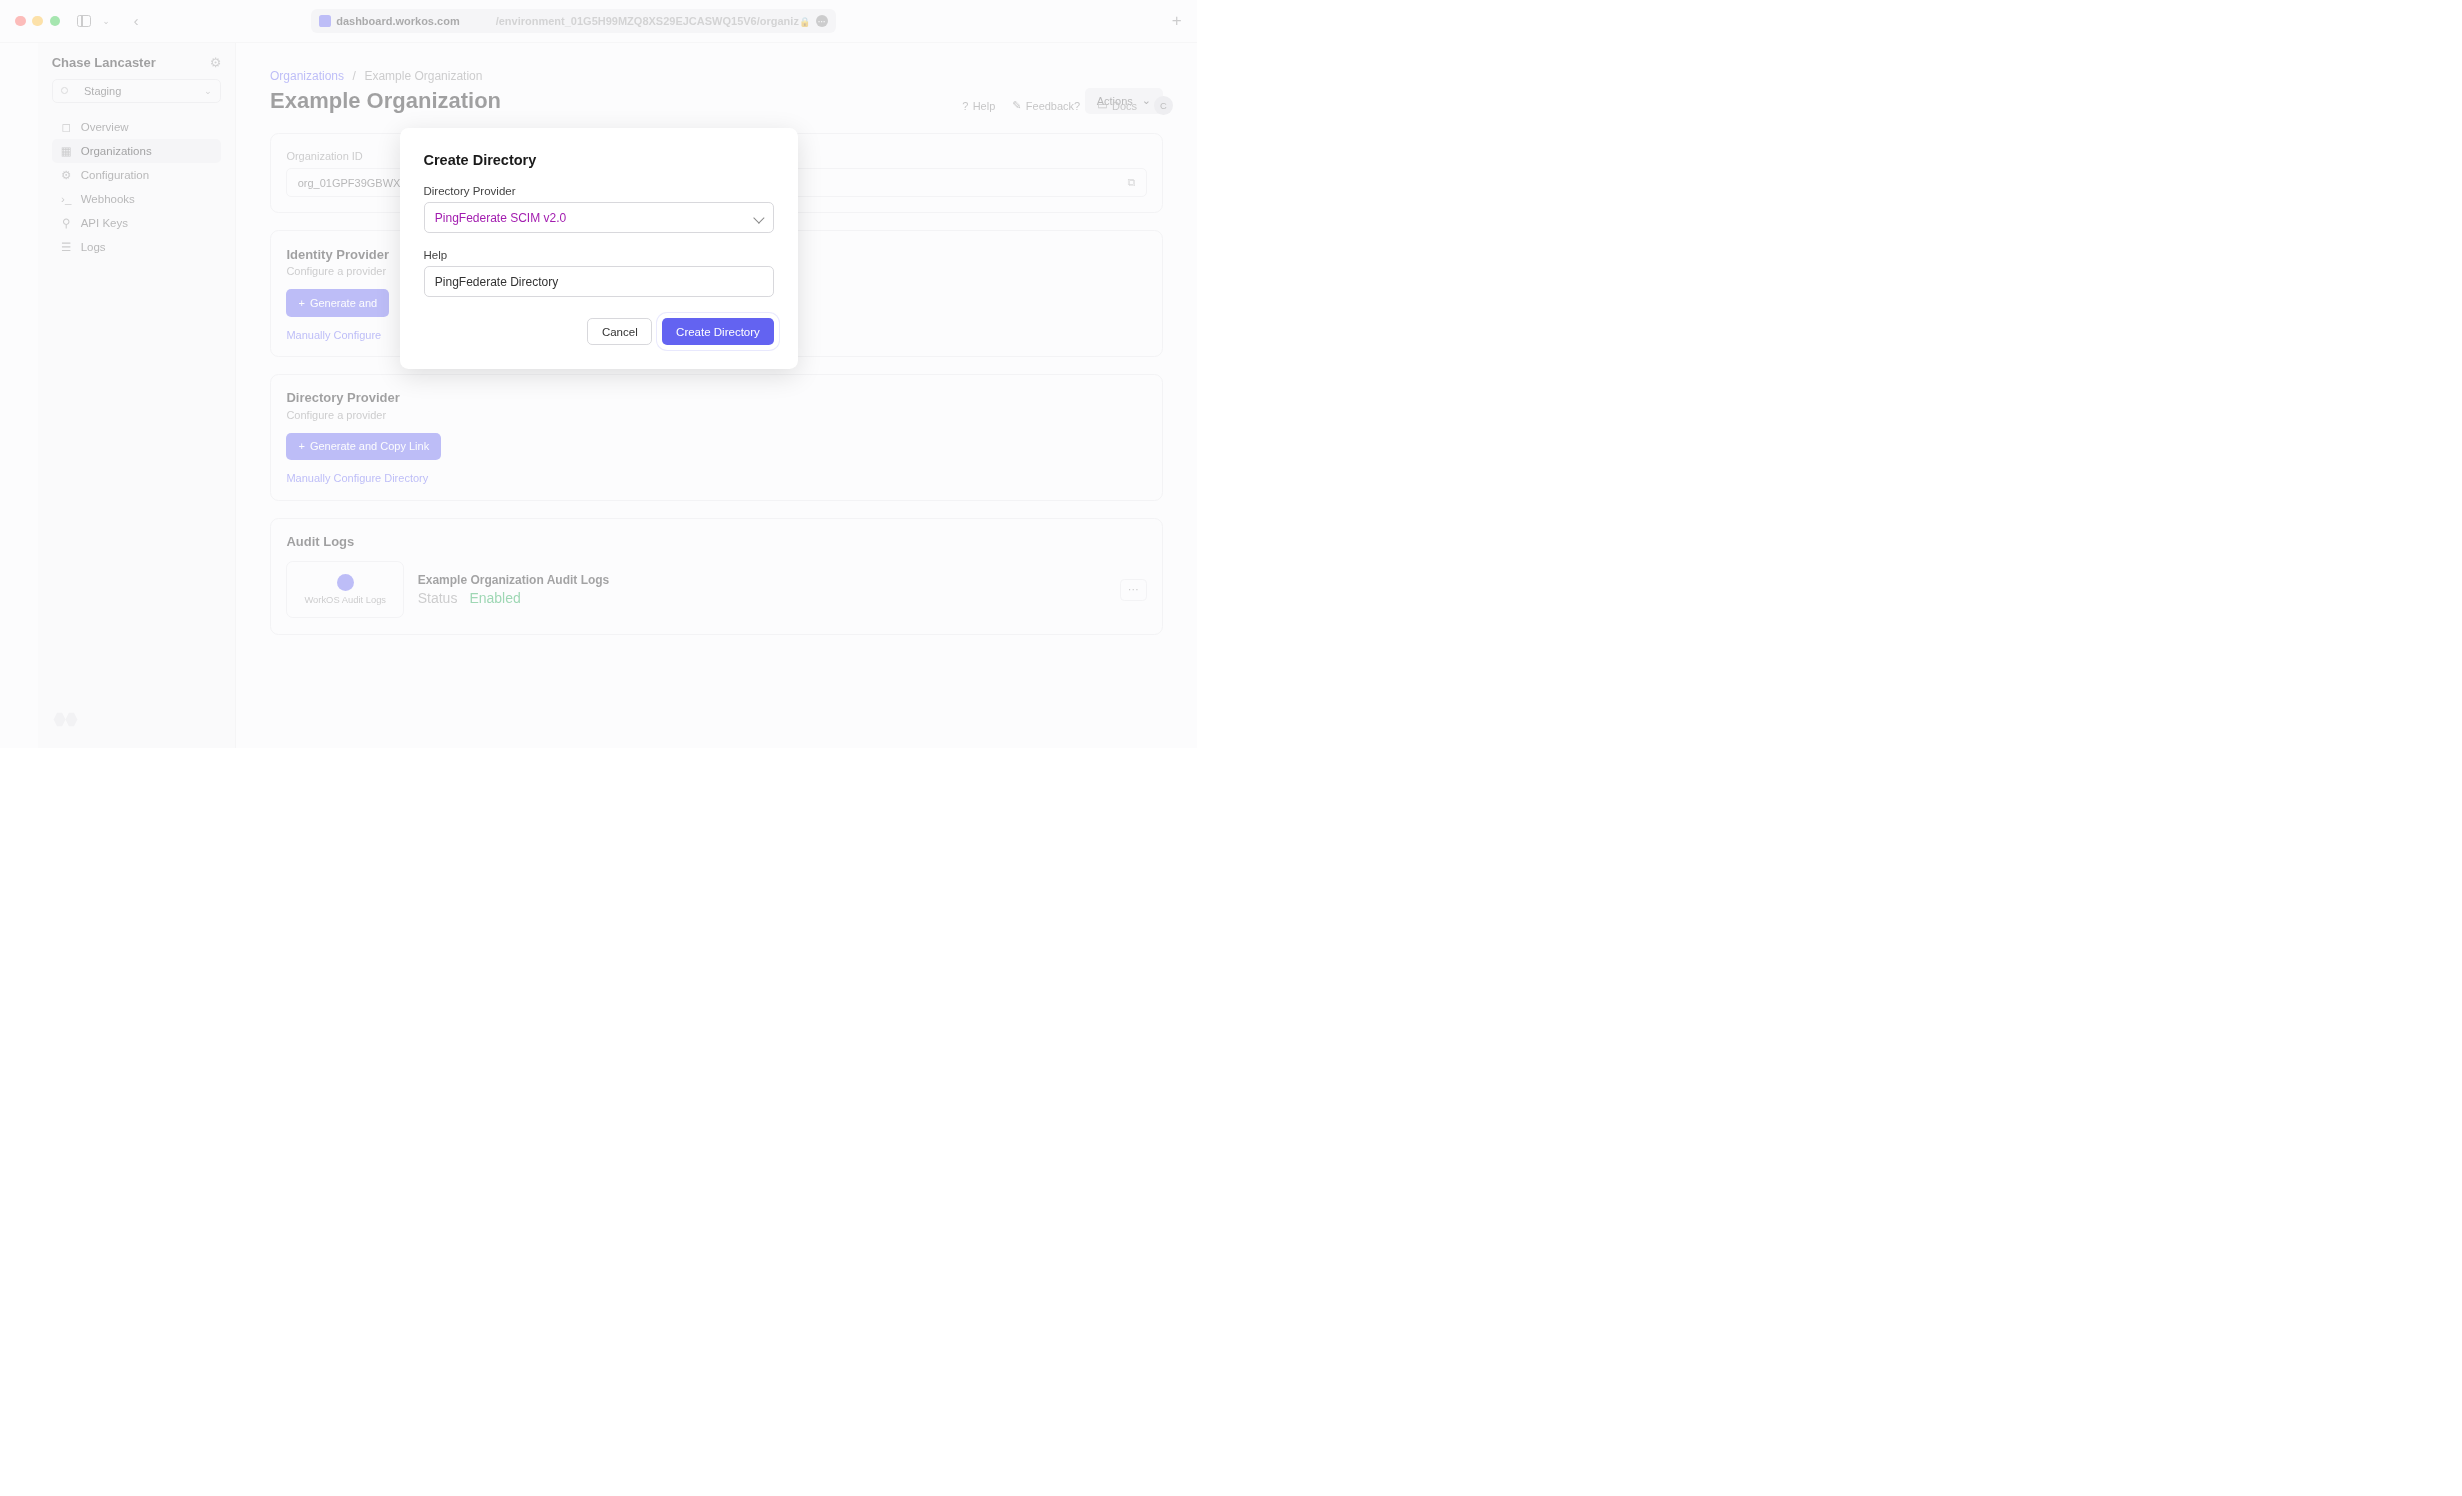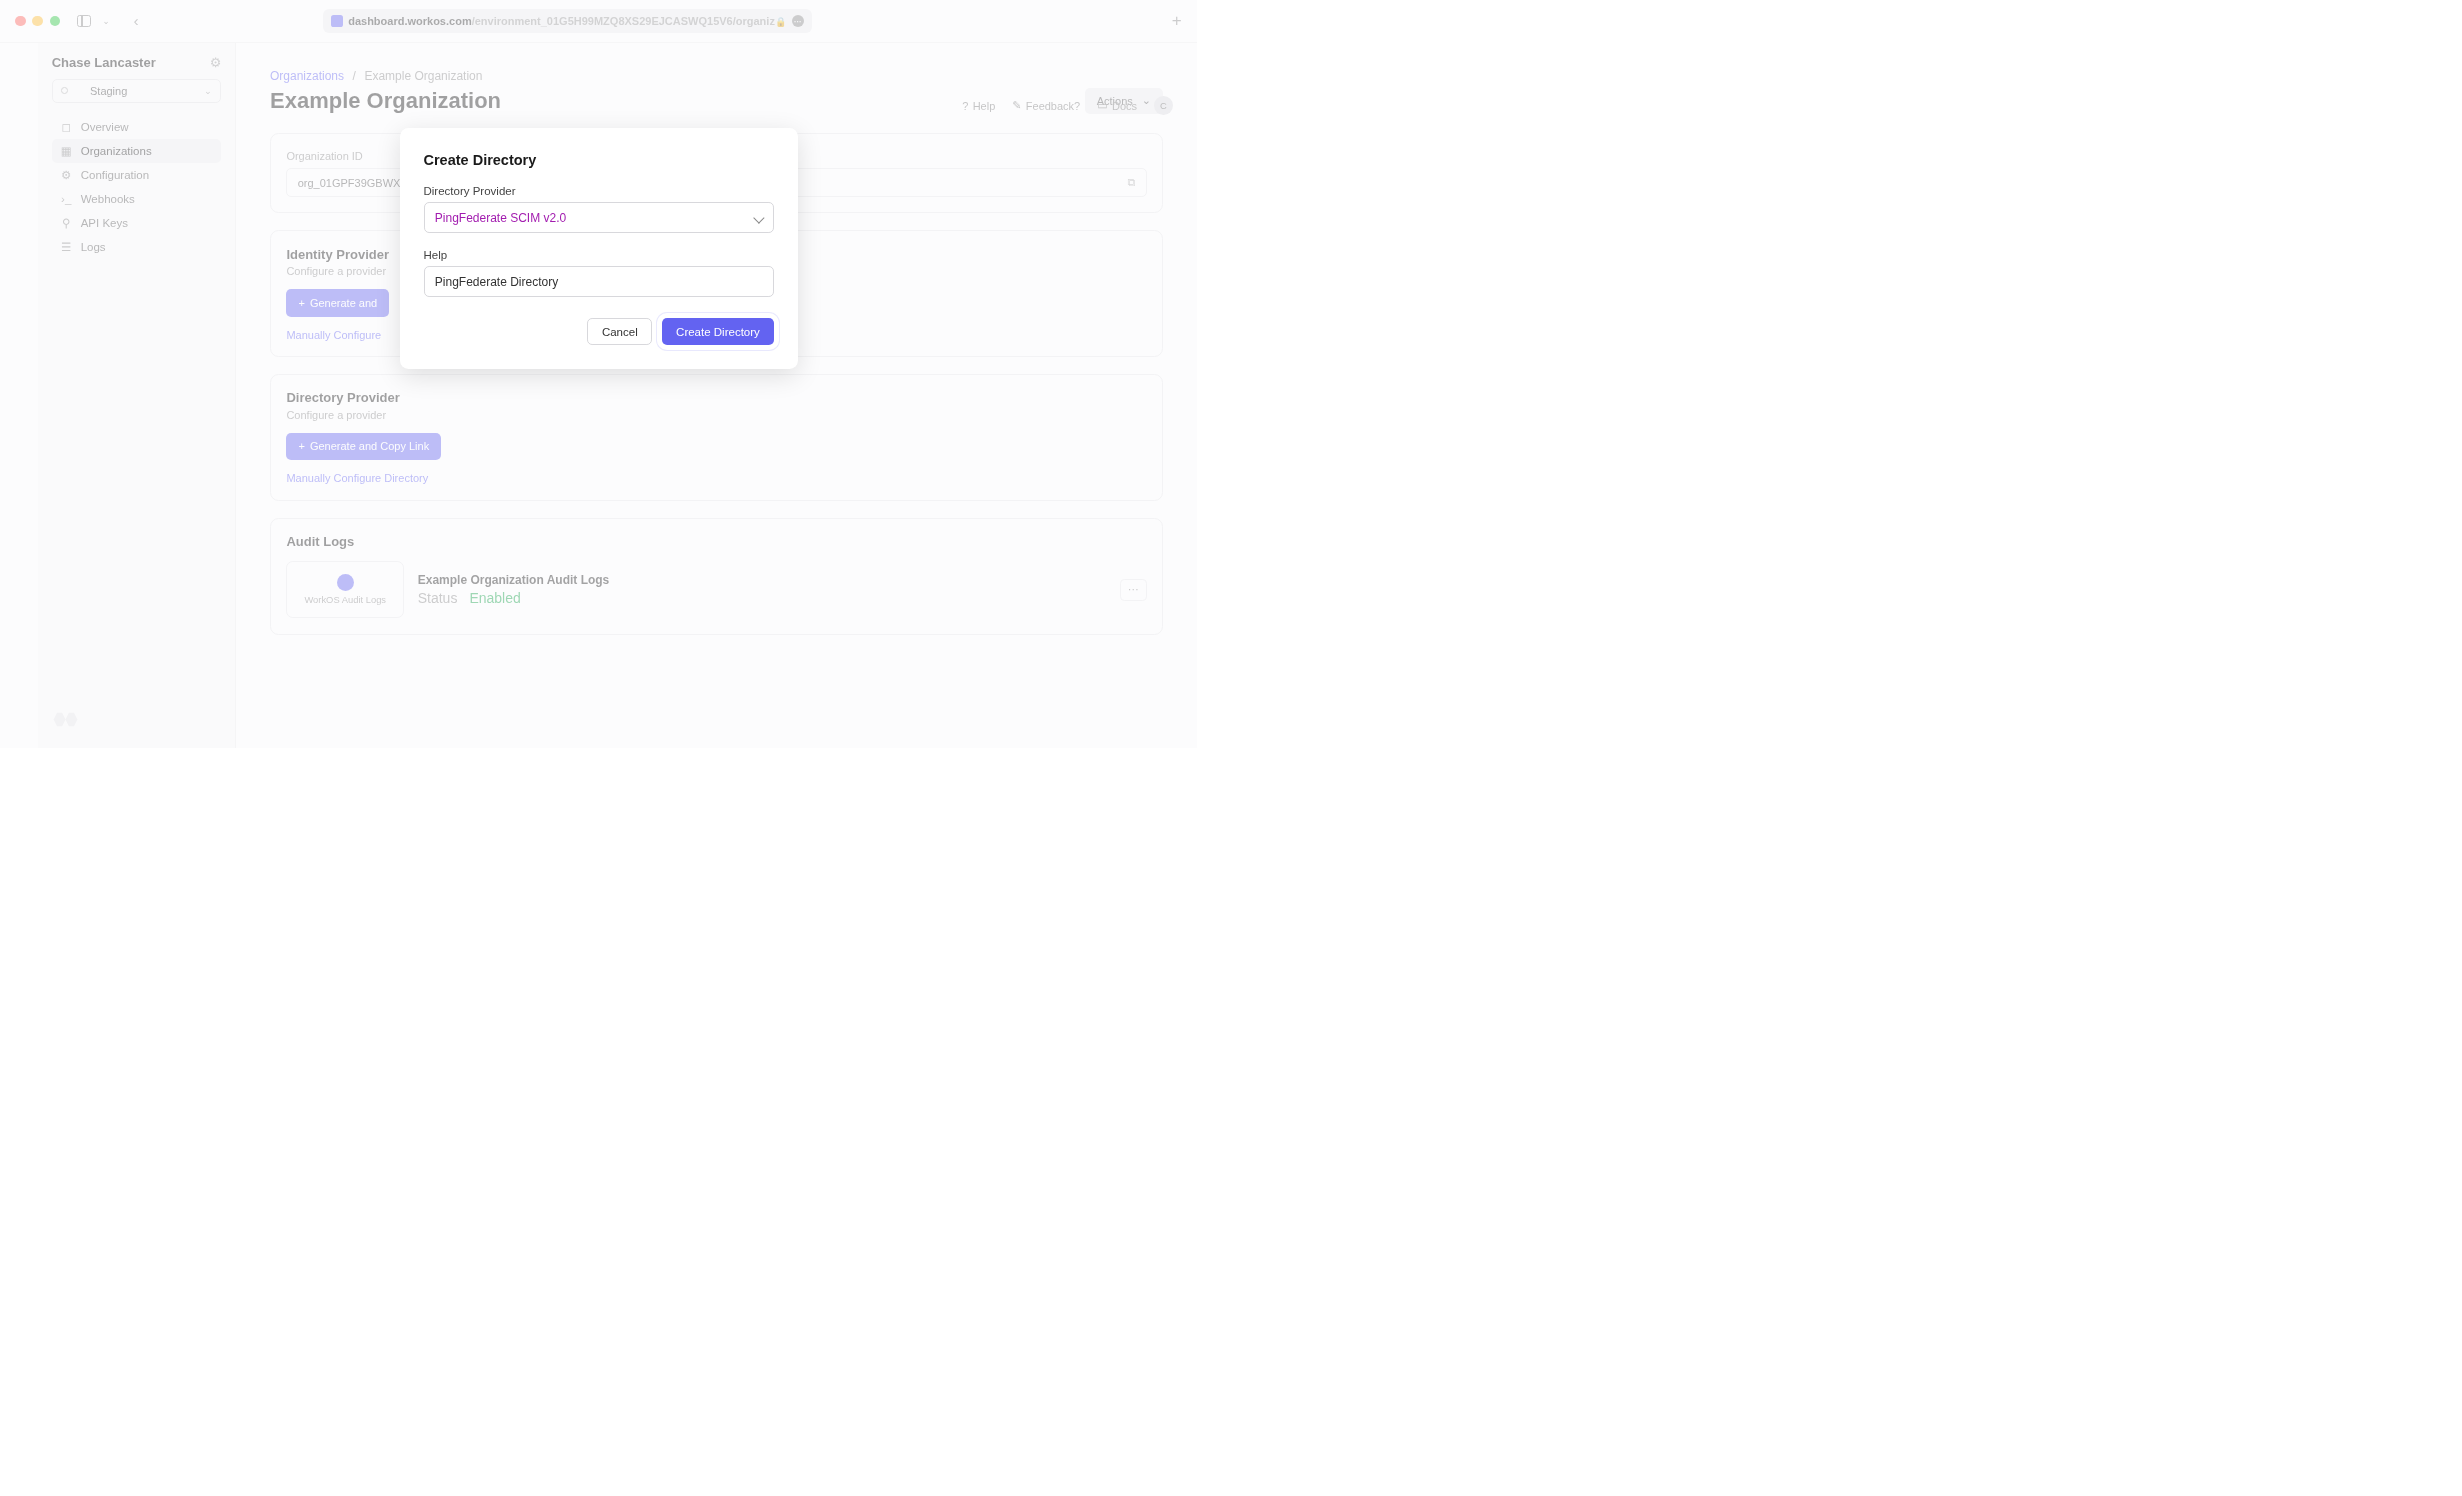--- a/index.html
+++ b/index.html
@@ -11,32 +11,32 @@
 .tl.r { background: #ff5f57; }
 .tl.y { background: #febc2e; }
 .tl.g { background: #28c840; }
 .panel-btn { margin-left: 8.5px; width: 13.7px; height: 12px; border: 1.3px solid #888; border-radius: 2.6px; position: relative; }
 .panel-btn::after { content:''; position:absolute; left:3.4px; top:0; bottom:0; width:1.3px; background:#888; }
 .chev { margin-left: 3.4px; color: #888; font-size: 8.5px; }
 .back-btn { margin-left: 15.4px; color: #888; font-size: 15.4px; }
 .url-bar { flex: 0 0 479px; margin: 0 auto; height: 24px; background: #eeeef0; border-radius: 6px; display: flex; align-items: center; padding: 0 8.5px; font-size: 11px; color: #777; position: relative; font-weight: bold; }
 .url-favicon { width: 12px; height: 12px; background: #6363f1; border-radius: 2.6px; margin-right: 5.1px; }
 .url-host { color: #333; }
-.url-path { color: #999; }
+.url-path { color: #999; padding-left: 36px; }
 .url-lock { margin-left: auto; font-size: 9.4px; color: #999; }
 .url-more { width: 12px; height: 12px; background: #888; border-radius: 50%; margin-left: 5.1px; color:#eee; font-size:7.7px; display:flex; align-items:center; justify-content:center; }
 .plus-btn { margin-left: auto; color: #888; font-size: 17px; font-weight: 300; }
 
 .app { display: flex; height: calc(100% - 43px); position: relative; margin-left: 38px; }
 
 .sidebar { width: 198px; background: #fafafa; border-right: 0.9px solid #eee; padding: 12px 13.7px; display: flex; flex-direction: column; }
 .ws-header { display: flex; align-items: center; justify-content: space-between; margin-bottom: 8.5px; }
 .ws-name { font-size: 13px; font-weight: 600; color: #1a1a1a; }
 .gear { color: #999; font-size: 13px; }
-.env-select { display: flex; align-items: center; gap: 22px; border: 0.9px solid #e2e2e4; border-radius: 5.1px; padding: 5.1px 8.5px; font-size: 11px; color: #444; margin-bottom: 12px; text-align: center; }
+.env-select { display: flex; align-items: center; gap: 16px; border: 0.9px solid #e2e2e4; border-radius: 5.1px; padding: 5.1px 8.5px; font-size: 11px; color: #444; margin-bottom: 12px; text-align: center; }
 .env-dot { width: 6.8px; height: 6.8px; border: 1.7px solid #aaa; border-radius: 50%; }
 .env-chev { margin-left: auto; color: #999; font-size: 9.4px; }
 .nav-item { display: flex; align-items: center; gap: 8.5px; padding: 6px 8.5px; border-radius: 5.1px; font-size: 11.5px; color: #555; cursor: pointer; }
 .nav-item.active { background: #ededef; color: #1a1a1a; font-weight: 500; }
 .nav-icon { width: 12px; height: 12px; display: flex; align-items: center; justify-content: center; color: #888; }
 .sidebar-footer { margin-top: auto; }
 .logo { width: 27px; height: 27px; color: #ddd; }
 
 .main { flex: 1; padding: 20.5px 34px; overflow: auto; }
 .top-links { position: absolute; top: 53px; right: 24px; display: flex; align-items: center; gap: 17px; font-size: 11px; color: #777; }

